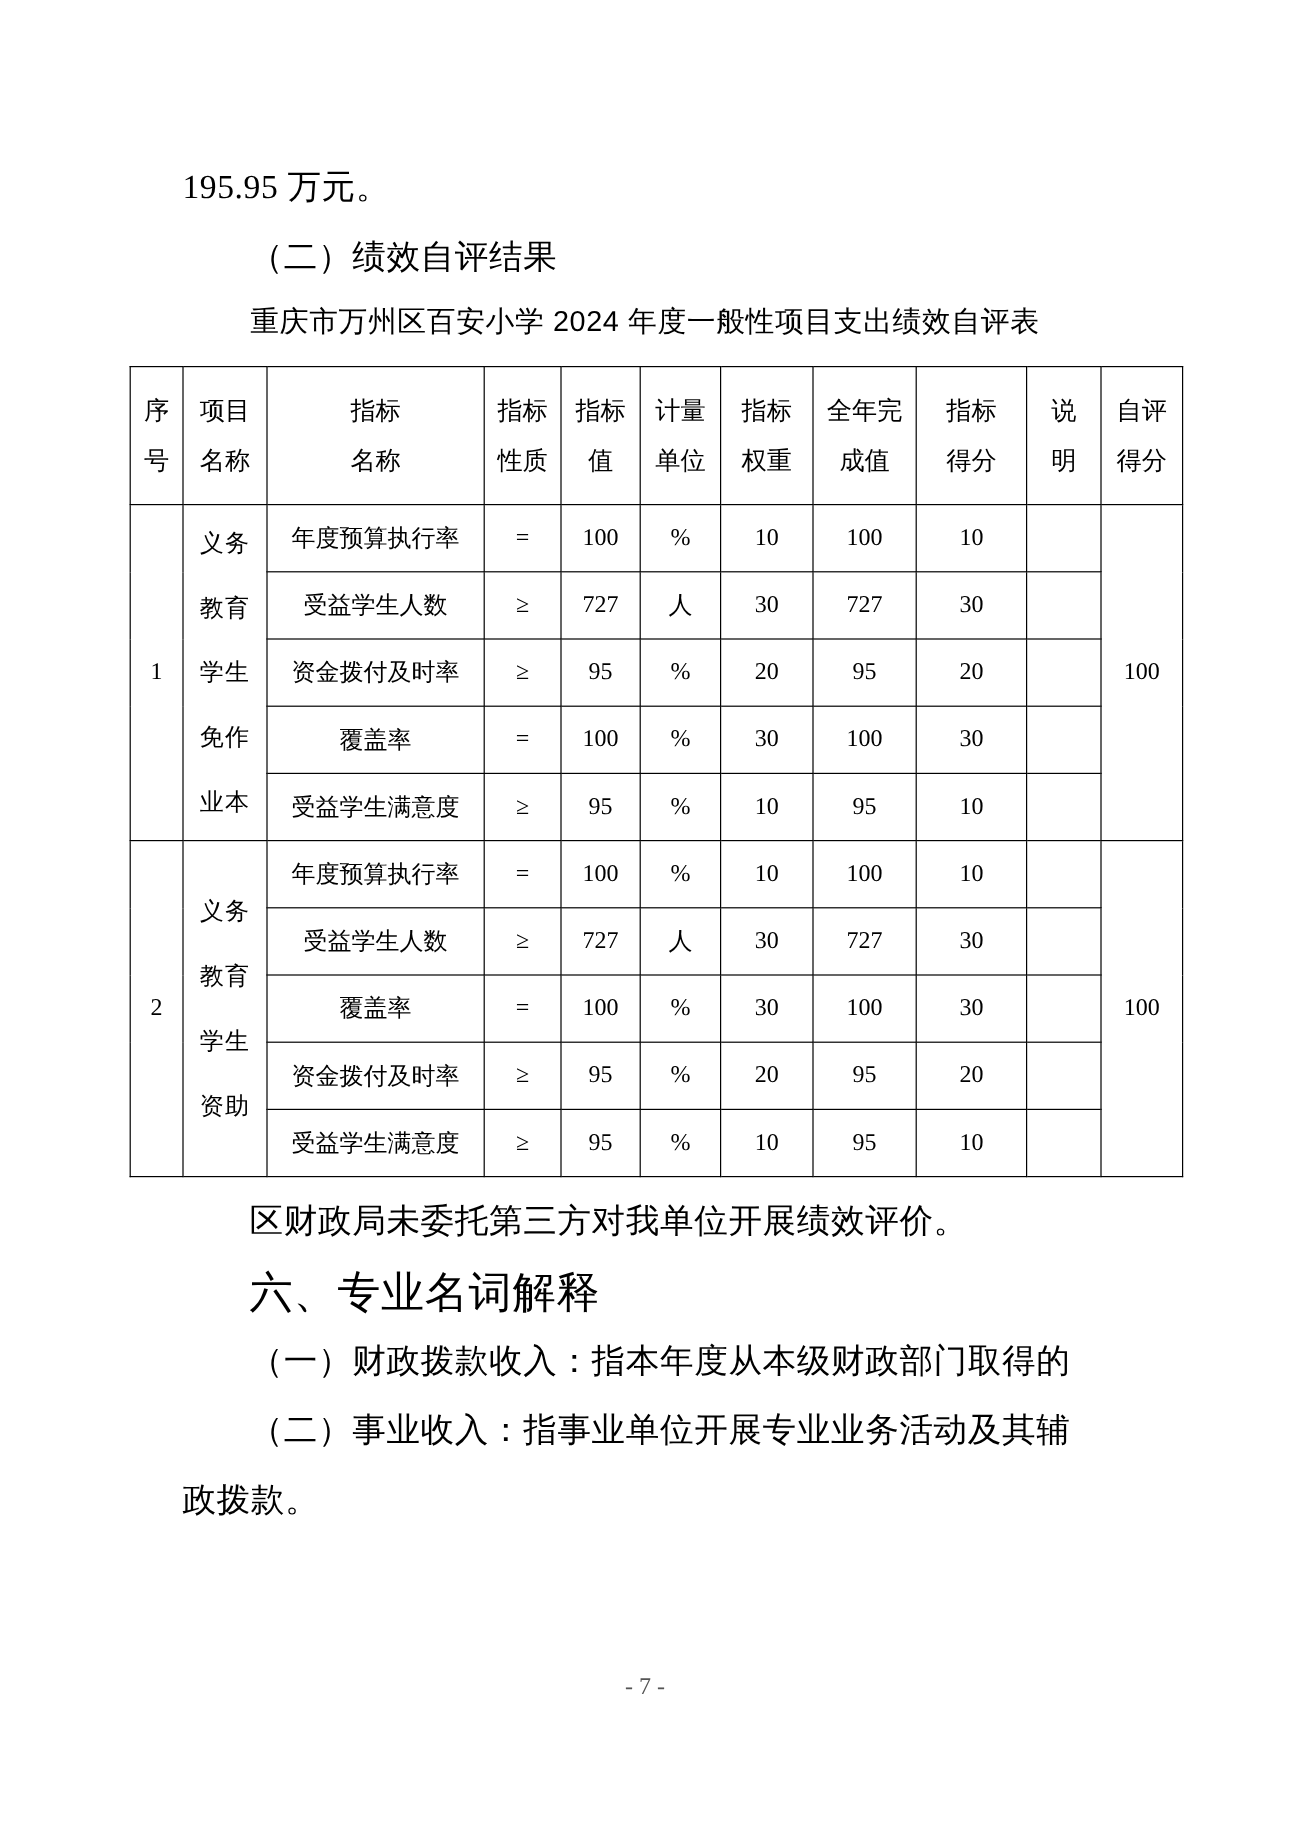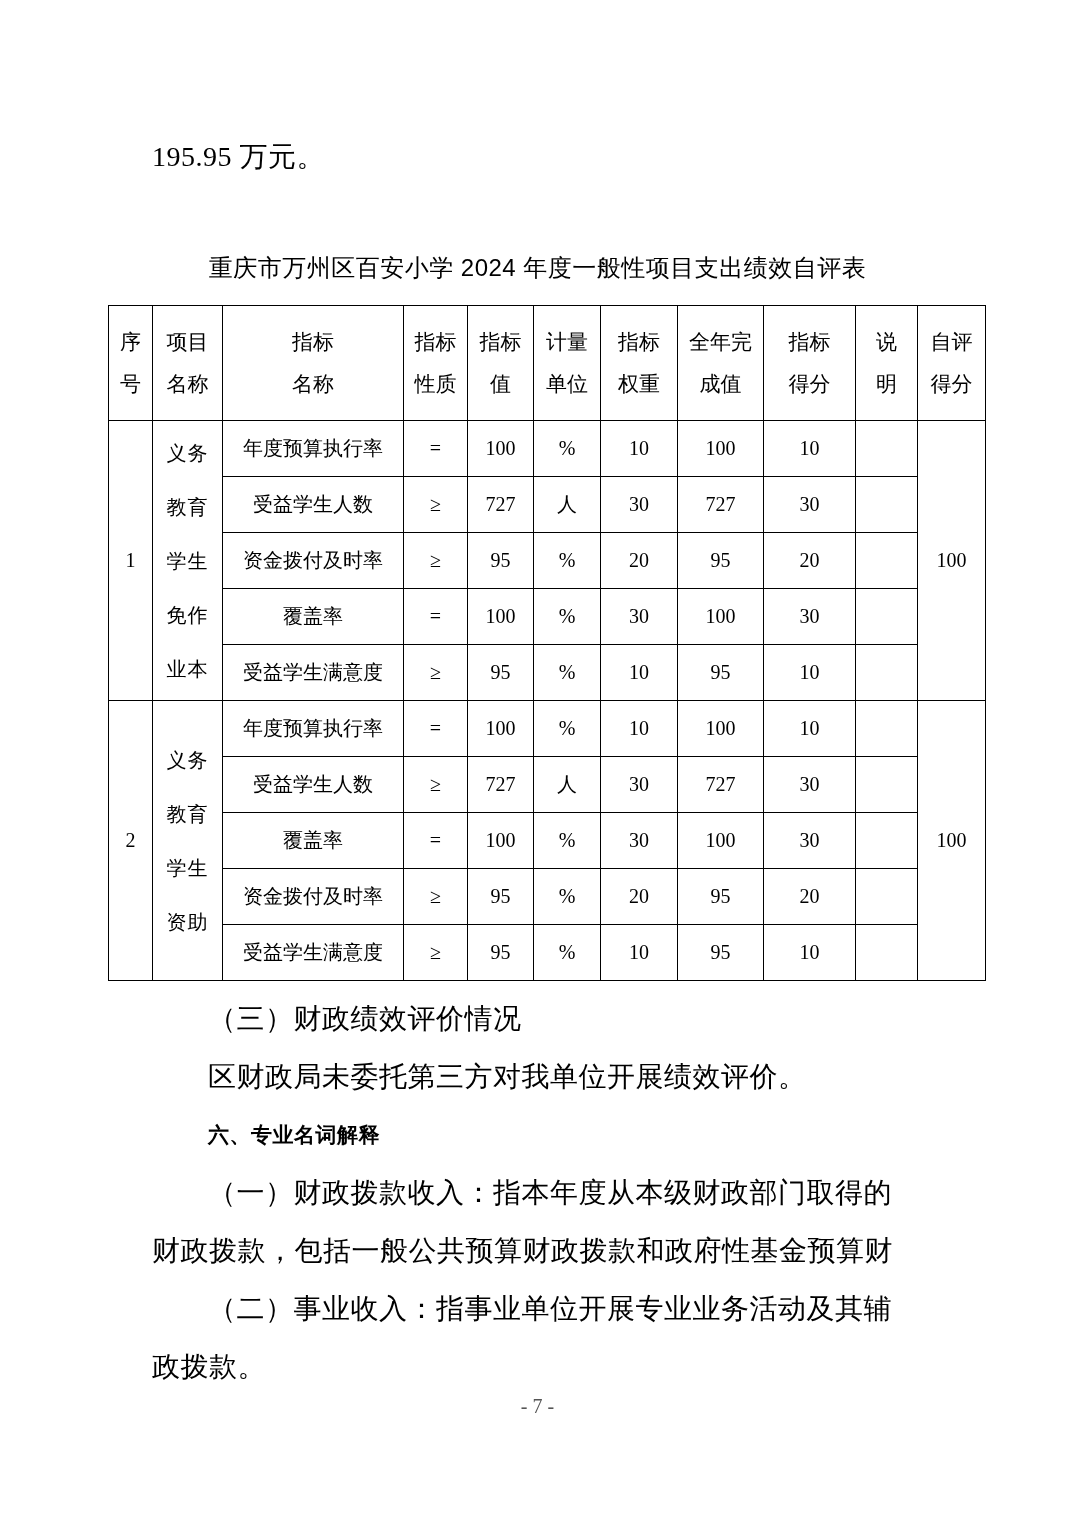--- a/index.html
+++ b/index.html
@@ -27,23 +27,23 @@
   .para {
     font-size: 28px;
     line-height: 58px;
     letter-spacing: 0.5px;
     white-space: nowrap;
   }
   .para-indent {
     text-indent: 56px;
   }
   .heading-bold {
-    font-size: 21px;
+    font-size: 36px;
     line-height: 58px;
-    font-weight: bold;
+    font-weight: normal;
     text-indent: 56px;
     letter-spacing: 0.5px;
     white-space: nowrap;
   }
 
   .top-block {
     position: absolute;
     left: 152px;
     top: 128px;
     width: 790px;
@@ -148,20 +148,21 @@
     font-family: "Liberation Serif", serif;
   }
 </style>
 </head>
 <body>
 
 <div class="page">
 
   <div class="top-block">
     <div class="para">195.95 万元。</div>
+    <div class="para para-indent">（二）绩效自评结果</div>
   </div>
 
   <div class="table-title">重庆市万州区百安小学 2024 年度一般性项目支出绩效自评表</div>
 
   <table class="perf-table">
     <colgroup>
       <col class="c-seq">
         <col class="c-proj">
         <col class="c-ind">
         <col class="c-nat">
@@ -336,24 +337,22 @@
           <td class="cell-idx">%</td>
           <td class="cell-idx">10</td>
           <td class="cell-idx">95</td>
           <td class="cell-idx">10</td>
           <td class="cell-idx"></td>
         </tr>
       </tbody>
   </table>
 
   <div class="after-table">
-    <div class="para para-indent">（三）财政绩效评价情况</div>
     <div class="para para-indent">区财政局未委托第三方对我单位开展绩效评价。</div>
     <div class="heading-bold">六、专业名词解释</div>
     <div class="para para-indent">（一）财政拨款收入：指本年度从本级财政部门取得的</div>
-    <div class="para">财政拨款，包括一般公共预算财政拨款和政府性基金预算财</div>
     <div class="para para-indent">（二）事业收入：指事业单位开展专业业务活动及其辅</div>
     <div class="para">政拨款。</div>
   </div>
 
   <div class="footer">- 7 -</div>
 
 </div>
 
 </body></html>

